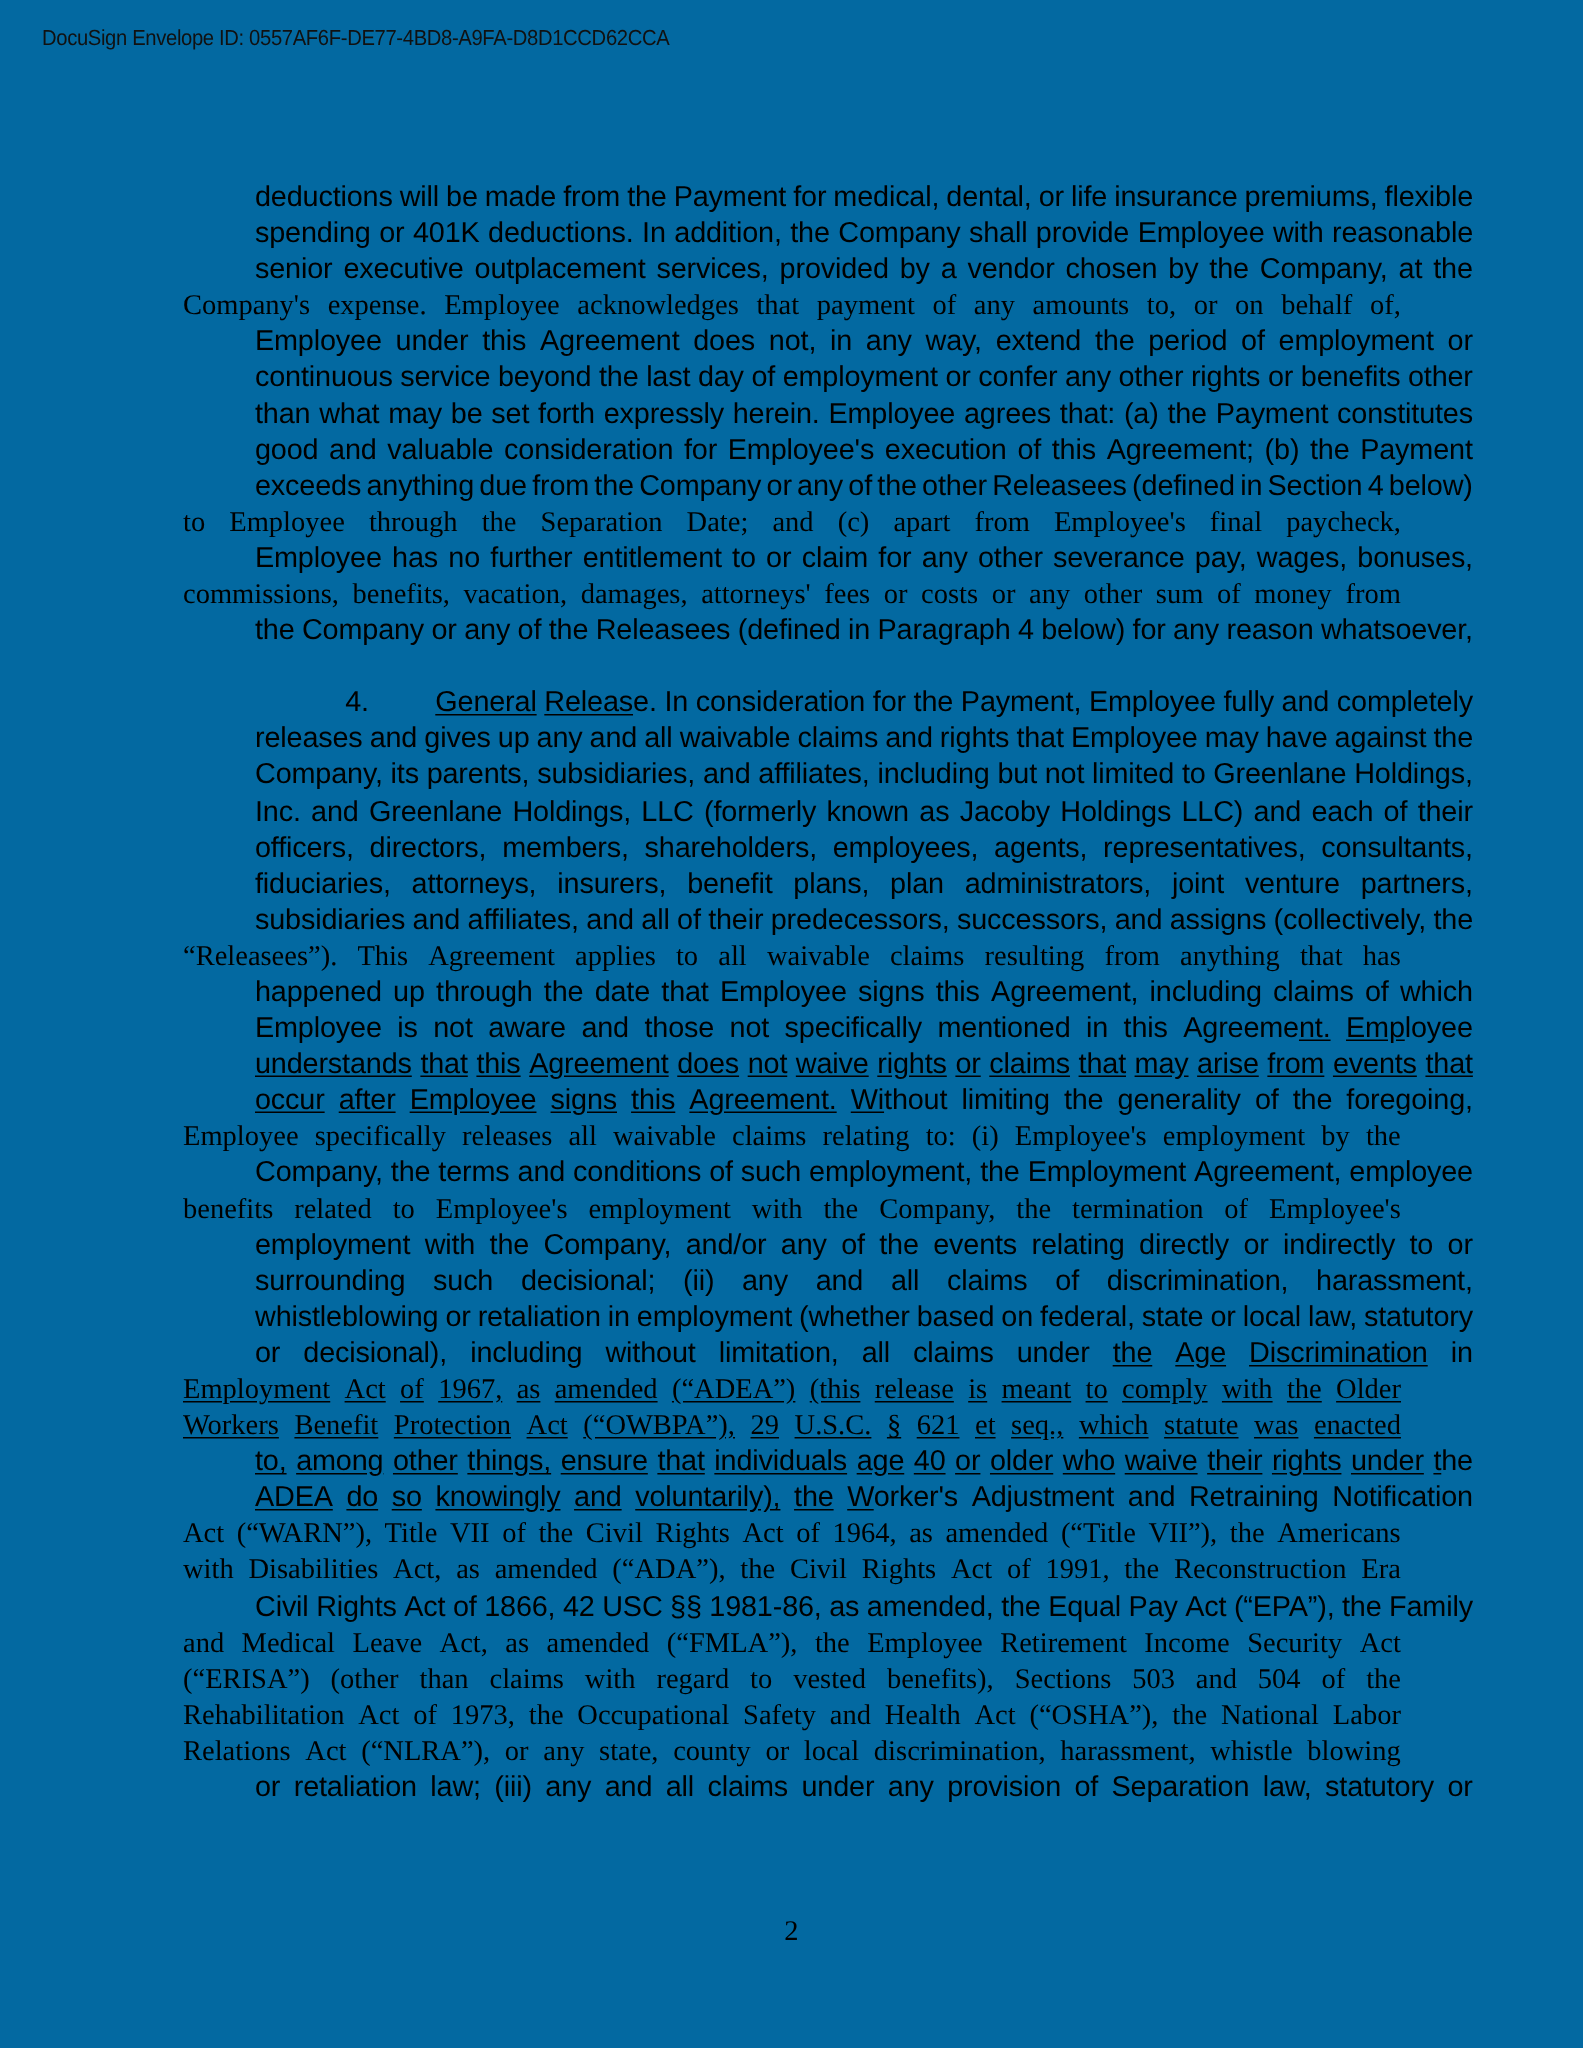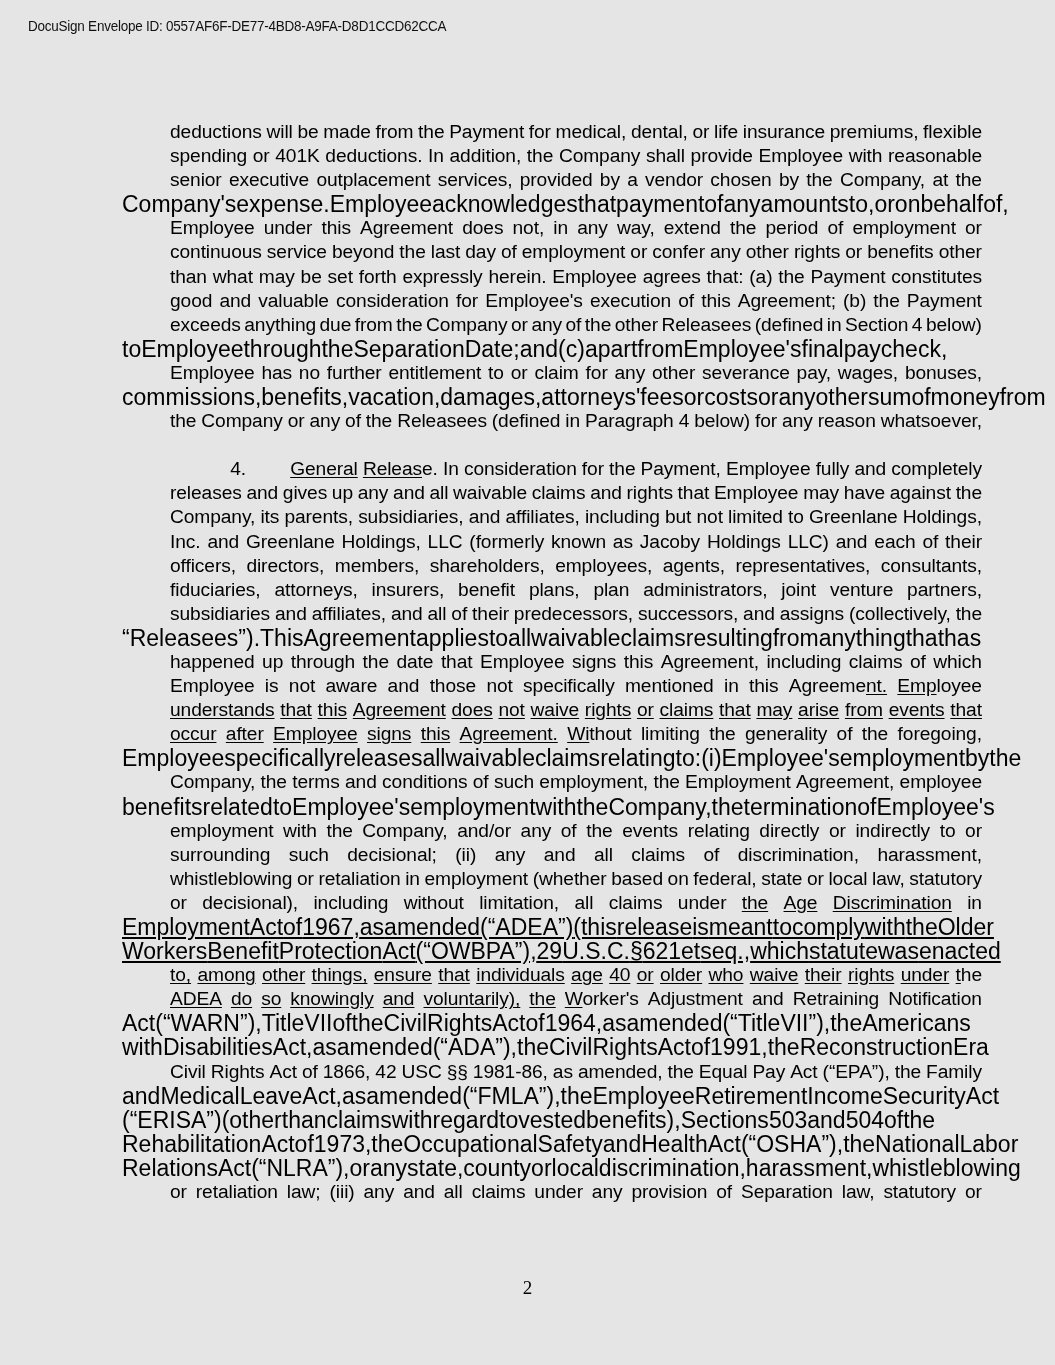--- a/index.html
+++ b/index.html
@@ -10,21 +10,21 @@
   }
   body {
     font-family: "Liberation Serif", serif;
     color: #000000;
   }
   .page {
     position: relative;
     width: 1055px;
     height: 1365px;
     margin: 0 auto;
-    background: #e5e5e5;
+    background: #0369a1;
     overflow: hidden;
   }
   
   .docusign-header {
     position: absolute;
     left: 28px;
     top: 18px;
     font-family: "Liberation Sans", sans-serif;
     font-size: 14.5px;
     font-stretch: condensed;
@@ -51,22 +51,22 @@
   .ln {
     display: block;
     height: 24.1px;
     line-height: 24.1px;
     white-space: nowrap;
     font-size: 19.4px;
     letter-spacing: 0px;
   }
   
   .ln.serif {
-    font-family: Liberation Sans, sans-serif;
-    font-size: 23px;
+    font-family: Liberation Serif, serif;
+    font-size: 19px;
   }
   
   .ln.sans {
     font-family: "Liberation Sans", sans-serif;
     font-size: 19.2px;
     font-stretch: condensed;
     letter-spacing: -0.1px;
     margin-left: 48px;
   }
   

